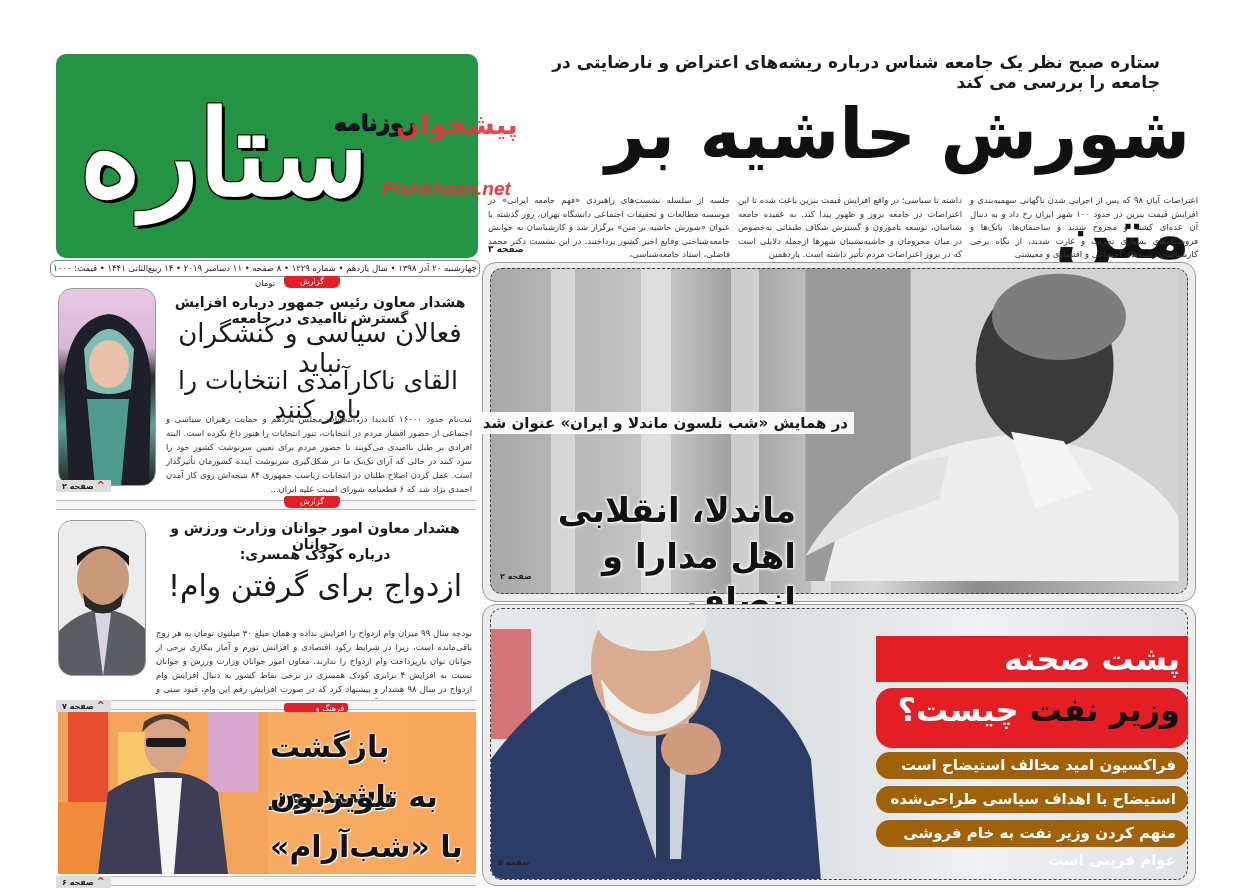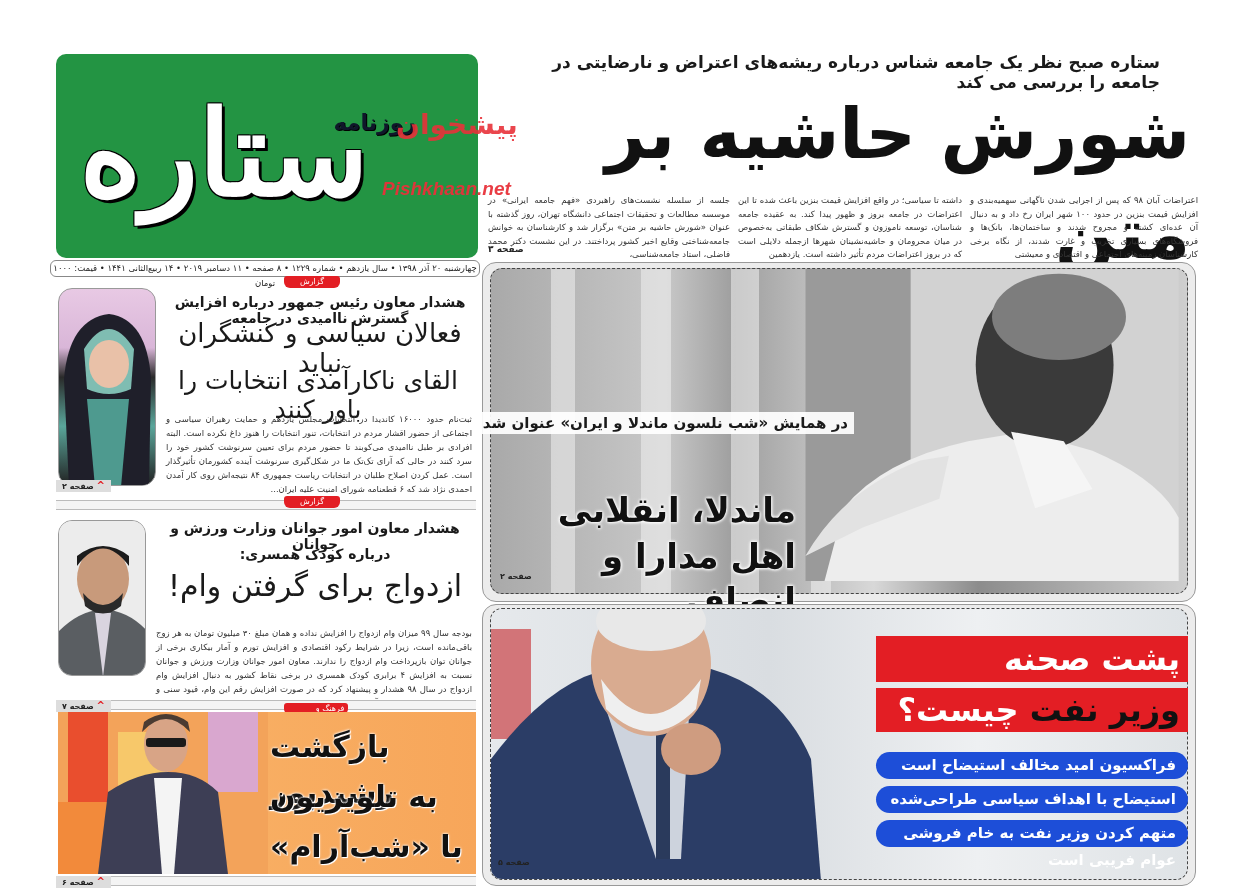--- a/index.html
+++ b/index.html
@@ -36,21 +36,21 @@
   .mandela-bg { background: linear-gradient(90deg, #a9a9a9 0%, #c8c8c8 25%, #9e9e9e 35%, #d8d8d8 55%, #8c8c8c 70%, #cfcfcf 100%); }
   .pillar { position: absolute; top: 0; bottom: 0; background: rgba(240,240,240,.55); }
   .mandela-figure { position: absolute; right: 0; top: 0; width: 390px; height: 312px; }
   .mandela-kicker { right: 390px; top: 150px; background: rgba(255,255,255,.92); font-size: 15px; font-weight: bold; direction: rtl; padding: 2px 6px; }
   .mandela-head { font-size: 34px; font-weight: 900; direction: rtl; color: #111;
                   text-shadow: 0 0 3px #fff, 0 0 3px #fff, 0 0 4px #fff; line-height: 44px; margin-top: 32px; }
 
   
   .z-bg { background: linear-gradient(90deg, #e6e9ec 0%, #d9dde1 40%, #eef0f2 70%, #dfe3e6 100%); }
   .red-box { background: #e31e24; color: #fff; font-weight: 900; direction: rtl; text-align: right; padding: 0 8px; }
-  .black-pill { background: #1d4ed8; color: #fff; border-radius: 14px; font-weight: bold; font-size: 15px;
+  .black-pill { background: #a16207; color: #fff; border-radius: 14px; font-weight: bold; font-size: 15px;
                 direction: rtl; text-align: right; padding: 0 12px; line-height: 27px; height: 27px; }
 
   
   .tag { background: #e31e24; color: #fff; font-size: 8px; text-align: center; border-radius: 3px 3px 6px 6px; line-height: 12px; height: 12px; }
   .sep-bar { height: 10px; border-top: 1px solid #bbb; border-bottom: 1px solid #bbb; background: #f4f4f4; }
   .page-tab { font-size: 8px; font-weight: bold; direction: rtl; color: #222; background: #ddd; padding: 0 6px; line-height: 12px; height: 12px; }
   .chev { color: #e31e24; font-size: 10px; font-weight: bold; }
   .photo-box { border-radius: 14px; overflow: hidden; border: 1px solid #999; }
   .lead-small { font-size: 14px; font-weight: bold; direction: rtl; text-align: center; }
   .lead-big { font-size: 26px; font-weight: 400; direction: rtl; text-align: center; letter-spacing: -0.5px; }
@@ -107,21 +107,21 @@
     <path d="M0 272 L0 150 Q60 70 120 60 L220 60 Q290 80 320 150 L330 272 Z" fill="#2b3d66"></path>
     <path d="M105 70 L165 250 L190 250 L200 70 Z" fill="#cdd3dd"></path>
     <rect x="165" y="120" width="14" height="130" fill="#2a3a5c"></rect>
     <ellipse cx="160" cy="55" rx="60" ry="72" fill="#d9ab90"></ellipse>
     <ellipse cx="160" cy="12" rx="55" ry="30" fill="#e8e8e8"></ellipse>
     <path d="M110 70 Q160 140 210 70 L205 100 Q160 145 115 100 Z" fill="#efefef"></path>
     <ellipse cx="200" cy="140" rx="30" ry="26" fill="#cf9c80"></ellipse>
   </svg>
 </div>
 <div class="abs red-box" style="left:876px; top:636px; width:312px; height:46px; font-size:32px; line-height:46px;">پشت صحنه استیضاح</div>
-<div class="abs red-box" style="left:876px; top:688px; width:312px; height:44px; font-size:32px; line-height:44px;">
+<div class="abs red-box" style="left:876px; top:688px; width:312px; height:60px; font-size:32px; line-height:44px;border-radius:16px;">
   <span style="color:#111;">وزیر</span>
   <span style="color:#111;">نفت</span>
   <span>چیست؟</span>
 </div>
 <div class="abs black-pill" style="left:876px; top:752px; width:312px;">فراکسیون امید مخالف استیضاح است</div>
 <div class="abs black-pill" style="left:876px; top:786px; width:312px;">استیضاح با اهداف سیاسی طراحی‌شده است</div>
 <div class="abs black-pill" style="left:876px; top:820px; width:312px;">متهم کردن وزیر نفت به خام فروشی عوام فریبی است</div>
 <div class="abs page-ref" style="left:498px; top:858px; font-size:8px;">صفحه ۵</div>
 
 <div class="abs tag" style="left:284px; top:276px; width:56px;">گزارش</div>

